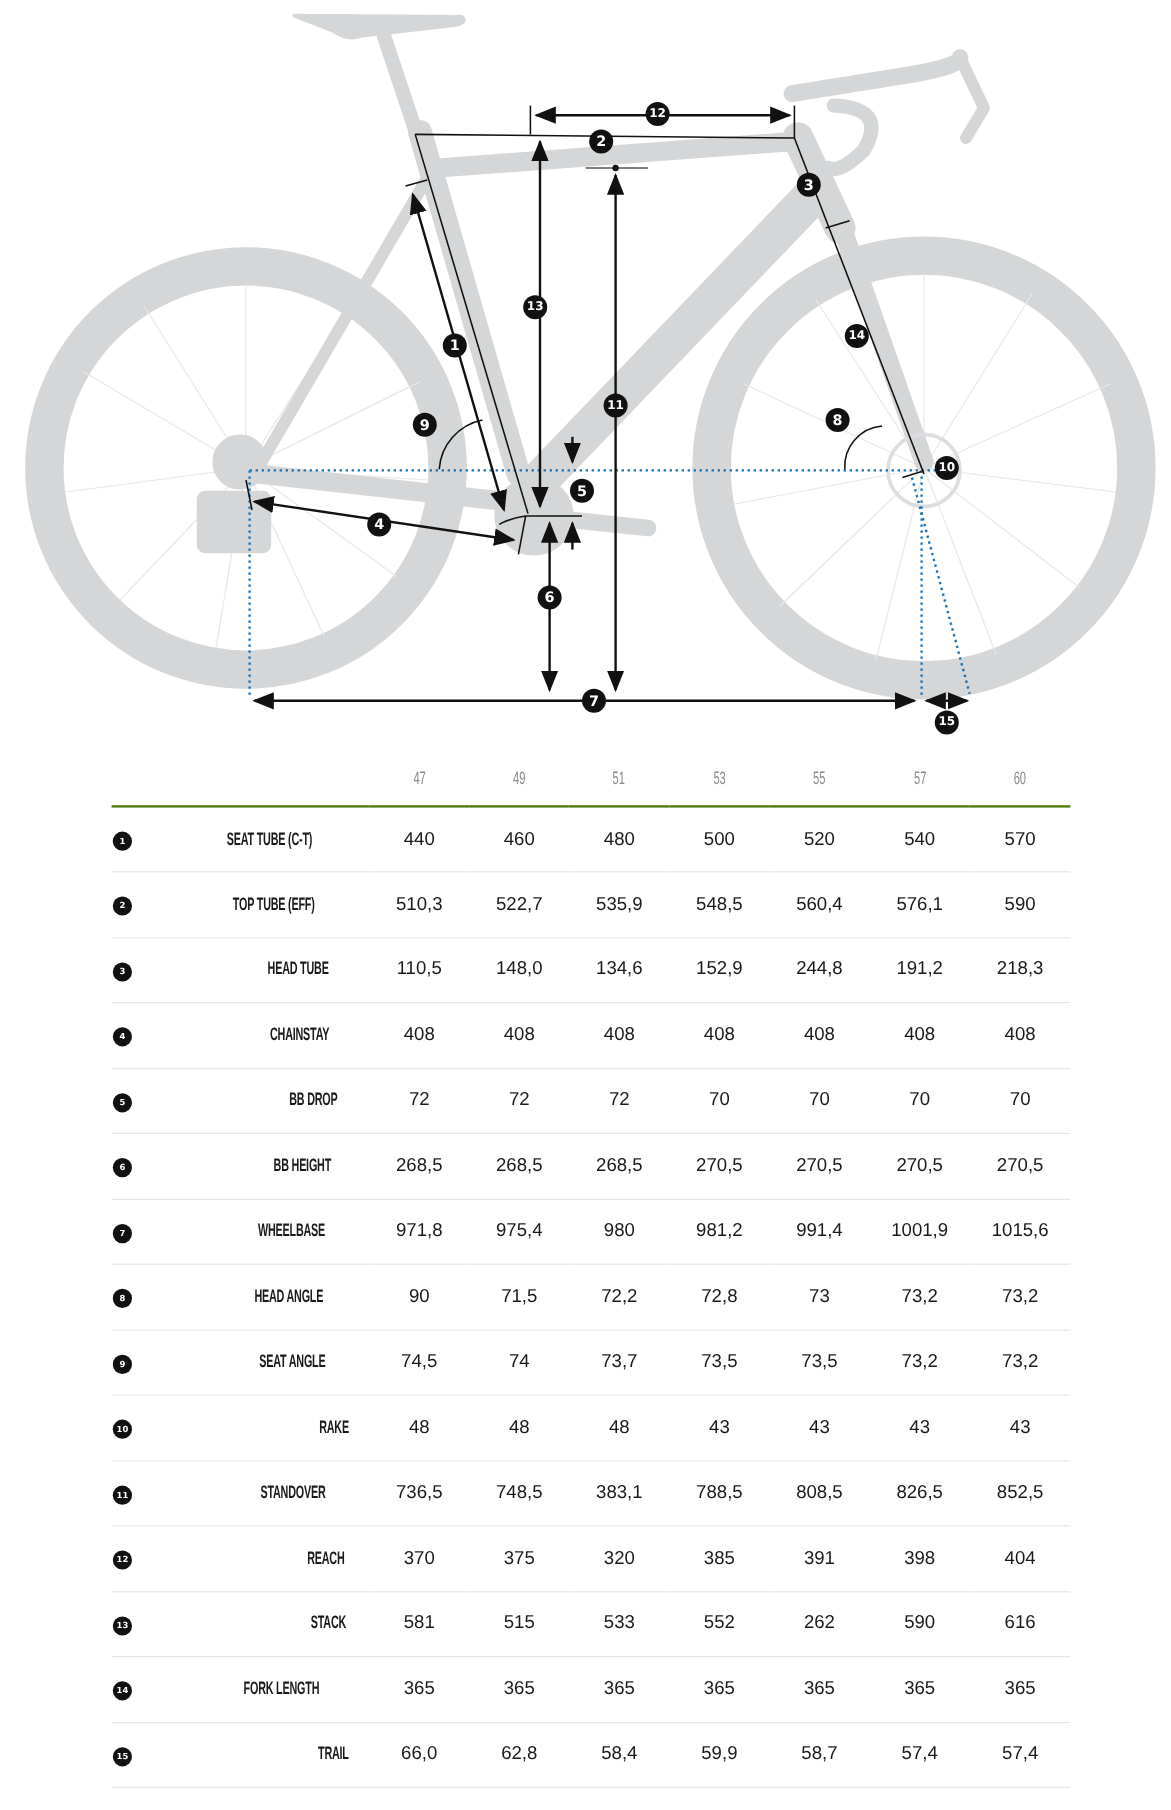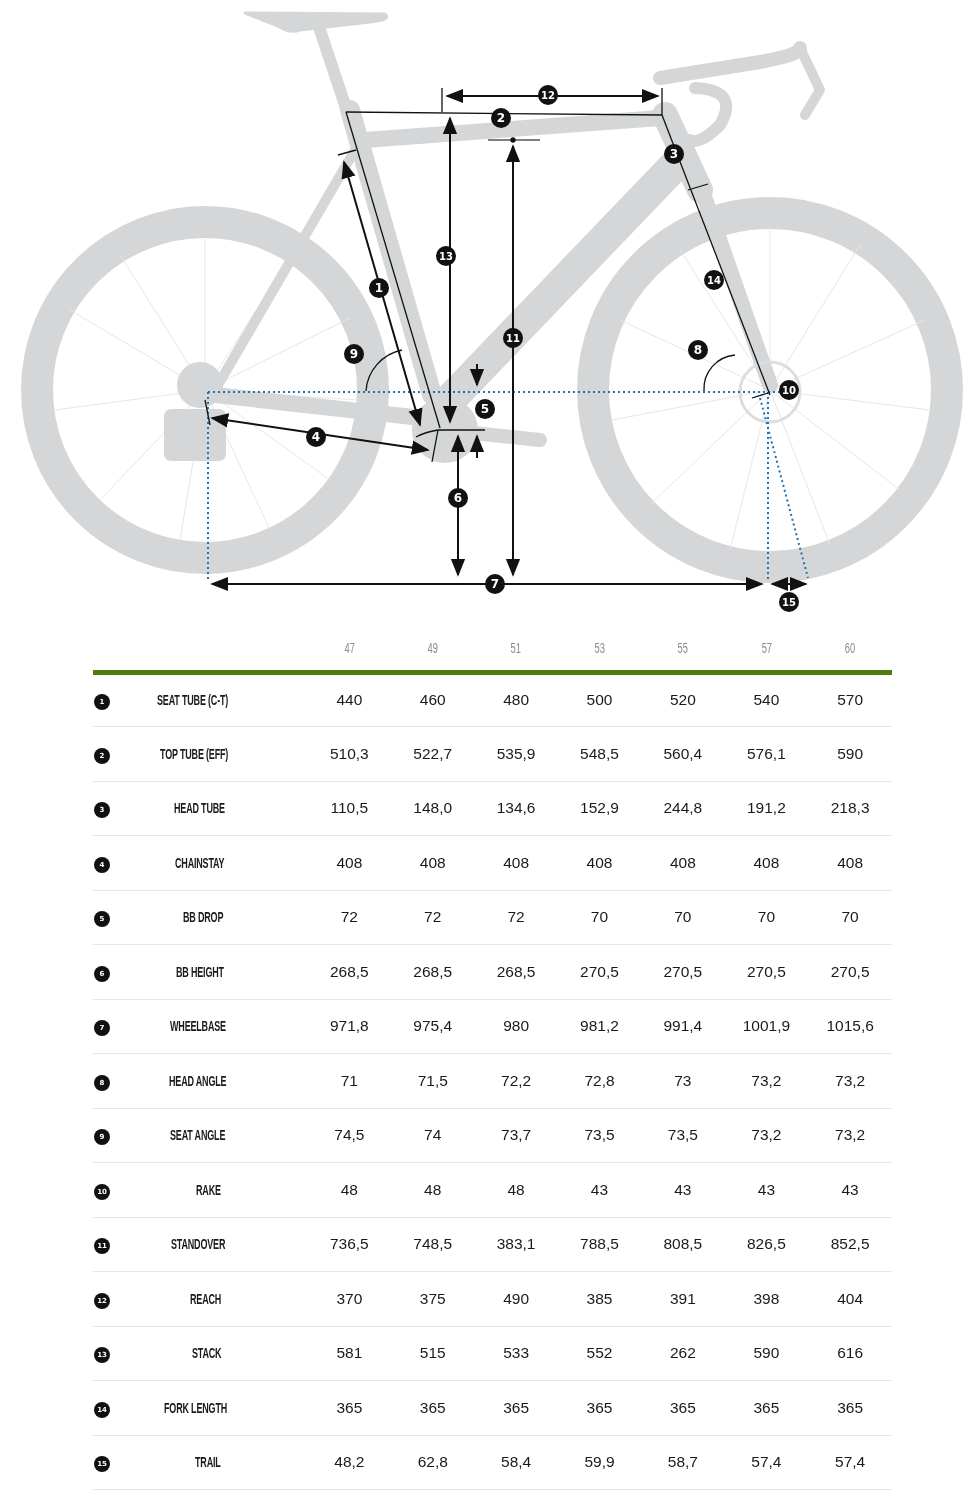--- a/index.html
+++ b/index.html
@@ -4,29 +4,29 @@
 <style>
   html, body { margin: 0; padding: 0; background: #ffffff; }
   body { width: 976px; height: 1508px; position: relative; overflow: hidden;
          font-family: "Liberation Sans", sans-serif; color: #1a1a1a; }
   #diagram { position: absolute; left: 0; top: 0; width: 976px; height: 620px; }
   #diagram svg { width: 976px; height: 620px; display: block; }
   .badge-text { font-family: "DejaVu Sans", sans-serif; font-weight: bold; fill: #ffffff; text-anchor: middle; dominant-baseline: central; }
 
   #geo-table { position: absolute; left: 93px; top: 626px; width: 799px; border-collapse: collapse; }
   #geo-table th, #geo-table td { padding: 0; }
-  .hdr-row { height: 46px; border-bottom: 5px solid #4d7c0f; }
+  .hdr-row { height: 46px; border-bottom: 2px solid #4d7c0f; }
   .hdr-row th { font-family: "Liberation Sans Narrow", "Liberation Sans", sans-serif; font-weight: normal;
                 font-size: 15px; color: #8a8a8a; text-align: center; transform: scaleX(0.62); }
   .data-row { height: 54.5px; border-bottom: 1px solid #e6e6e6; }
   .num-cell { width: 16px; }
   .num-badge { display: inline-flex; align-items: center; justify-content: center; width: 16px; height: 16px;
                border-radius: 50%; background: #111; color: #fff; font-family: "DejaVu Sans", sans-serif;
                font-size: 7px; font-weight: bold; margin-left: 1px; }
-  .label-cell { width: 200px; text-align: center; }
+  .label-cell { width: 200px; text-align: right; }
   .label-text { display: inline-block; font-family: "Liberation Sans", sans-serif; font-size: 15px;
                 font-weight: bold; color: #1a1a1a; transform: scaleX(0.6); transform-origin: left center;
                 margin-left: 15px; white-space: nowrap; letter-spacing: -0.3px; }
   .val-cell { width: 85px; text-align: center; font-size: 15.5px; color: #1a1a1a; }
 </style>
 </head>
 <body>
 
 <div id="diagram">
   <svg viewBox="0 0 976 620" xmlns="http://www.w3.org/2000/svg">
@@ -306,21 +306,21 @@
     <td class="val-cell">980</td>
     <td class="val-cell">981,2</td>
     <td class="val-cell">991,4</td>
     <td class="val-cell">1001,9</td>
     <td class="val-cell">1015,6</td>
   </tr>
 
   <tr class="data-row">
     <td class="num-cell"><span class="num-badge">8</span></td>
     <td class="label-cell"><span class="label-text">HEAD ANGLE</span></td>
-    <td class="val-cell">71</td>
+    <td class="val-cell">90</td>
     <td class="val-cell">71,5</td>
     <td class="val-cell">72,2</td>
     <td class="val-cell">72,8</td>
     <td class="val-cell">73</td>
     <td class="val-cell">73,2</td>
     <td class="val-cell">73,2</td>
   </tr>
 
   <tr class="data-row">
     <td class="num-cell"><span class="num-badge">9</span></td>
@@ -356,21 +356,21 @@
     <td class="val-cell">808,5</td>
     <td class="val-cell">826,5</td>
     <td class="val-cell">852,5</td>
   </tr>
 
   <tr class="data-row">
     <td class="num-cell"><span class="num-badge">12</span></td>
     <td class="label-cell"><span class="label-text">REACH</span></td>
     <td class="val-cell">370</td>
     <td class="val-cell">375</td>
-    <td class="val-cell">490</td>
+    <td class="val-cell">320</td>
     <td class="val-cell">385</td>
     <td class="val-cell">391</td>
     <td class="val-cell">398</td>
     <td class="val-cell">404</td>
   </tr>
 
   <tr class="data-row">
     <td class="num-cell"><span class="num-badge">13</span></td>
     <td class="label-cell"><span class="label-text">STACK</span></td>
     <td class="val-cell">581</td>
@@ -390,21 +390,21 @@
     <td class="val-cell">365</td>
     <td class="val-cell">365</td>
     <td class="val-cell">365</td>
     <td class="val-cell">365</td>
     <td class="val-cell">365</td>
   </tr>
 
   <tr class="data-row">
     <td class="num-cell"><span class="num-badge">15</span></td>
     <td class="label-cell"><span class="label-text">TRAIL</span></td>
-    <td class="val-cell">48,2</td>
+    <td class="val-cell">66,0</td>
     <td class="val-cell">62,8</td>
     <td class="val-cell">58,4</td>
     <td class="val-cell">59,9</td>
     <td class="val-cell">58,7</td>
     <td class="val-cell">57,4</td>
     <td class="val-cell">57,4</td>
   </tr>
 </tbody>
 </table>
 

